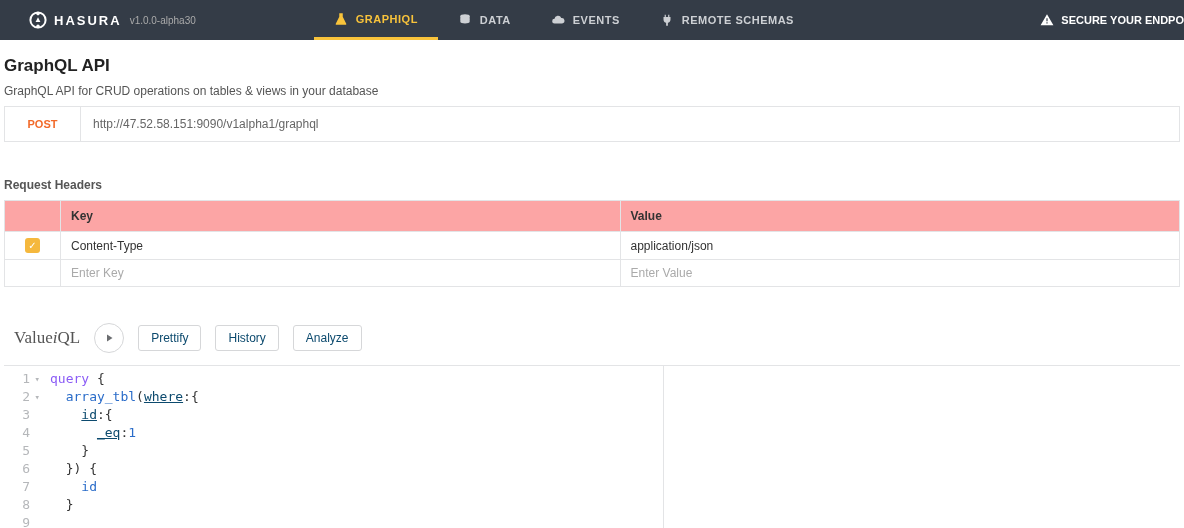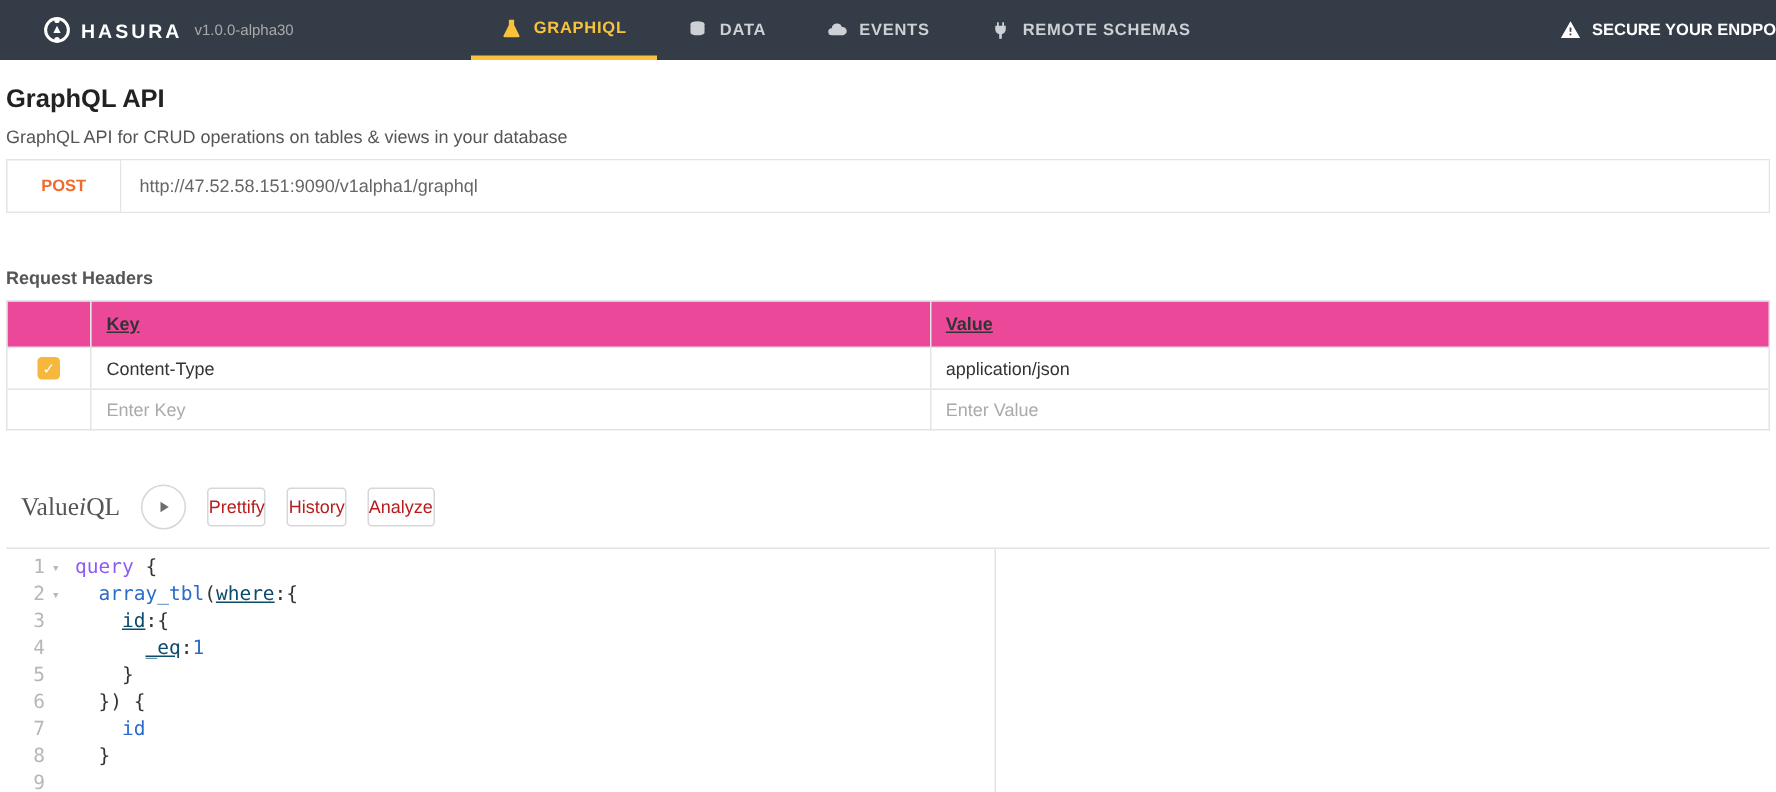--- a/index.html
+++ b/index.html
@@ -19,33 +19,33 @@
   .page-title { font-size:17px; font-weight:700; color:#222; margin-bottom:8px; }
   .page-sub { font-size:12px; color:#555; margin-bottom:8px; }
 
   .endpoint { display:flex; border:1px solid #e3e4e6; height:36px; }
   .method { width:76px; border-right:1px solid #e3e4e6; display:flex; align-items:center; justify-content:center; color:#f26a2a; font-weight:700; font-size:11px; }
   .endpoint input { flex:1; border:none; padding:0 12px; font-size:12px; color:#666; outline:none; }
 
   .rh-title { font-size:12px; font-weight:700; color:#555; margin:36px 0 8px 0; }
   .headers-tbl { width:100%; border:1px solid #e3e4e6; border-collapse:collapse; }
   .headers-tbl th, .headers-tbl td { border:1px solid #e3e4e6; text-align:left; font-size:12px; }
-  .headers-tbl th { background:#ec4899; font-weight:700; padding:8px 10px;text-decoration:underline; }
+  .headers-tbl th { background:#fca5a5; font-weight:700; padding:8px 10px; }
   .headers-tbl td { padding:6px 10px; }
   .cb-col { width:56px; text-align:center; }
   .cb { width:15px; height:15px; border-radius:3px; background:#f5b83d; margin:auto; font-size:10px; color:#fff; display:flex; align-items:center; justify-content:center; }
   .hinput { width:100%; border:none; outline:none; font-size:12px; color:#333; background:transparent; }
   .hinput::placeholder { color:#aaa; }
 
   .gql-bar { display:flex; align-items:center; gap:14px; padding:16px 10px 12px 10px; border-bottom:1px solid #e3e4e6; margin-top:20px; }
   .gql-title { font-size:17px; color:#555; font-family: Georgia, serif; }
   .gql-title em { font-style:italic; }
   .play { width:30px; height:30px; border:1px solid #d6d7d9; border-radius:50%; display:flex; align-items:center; justify-content:center; cursor:pointer; }
   .play svg { fill:#6b6d70; }
-  .btn { border:1px solid #d6d7d9; background:#fff; color:#b91c1c; font-size:12px; padding:5px 0; border-radius:3px; cursor:pointer; }
+  .btn { border:1px solid #d6d7d9; background:#fff; color:#0c4a6e; font-size:12px; padding:5px 12px; border-radius:3px; cursor:pointer; }
 
   .gql-body { display:flex; }
   .editor { width:660px; border-right:1px solid #e3e4e6; display:flex; font-family: Menlo, Consolas, monospace; font-size:13px; }
   .gutter { width:32px; text-align:right; padding:4px 6px 4px 0; color:#b5b7ba; user-select:none; }
   .gutter .gl { height:18px; line-height:18px; position:relative; }
   .gutter .fold::after { content:"▾"; position:absolute; right:-10px; font-size:9px; color:#b5b7ba; }
   .code { padding:4px 0 4px 14px; }
   .code .ln { height:18px; line-height:18px; white-space:pre; }
   .kw { color:#8b5cf6; }
   .fld { color:#2a6cc9; }

